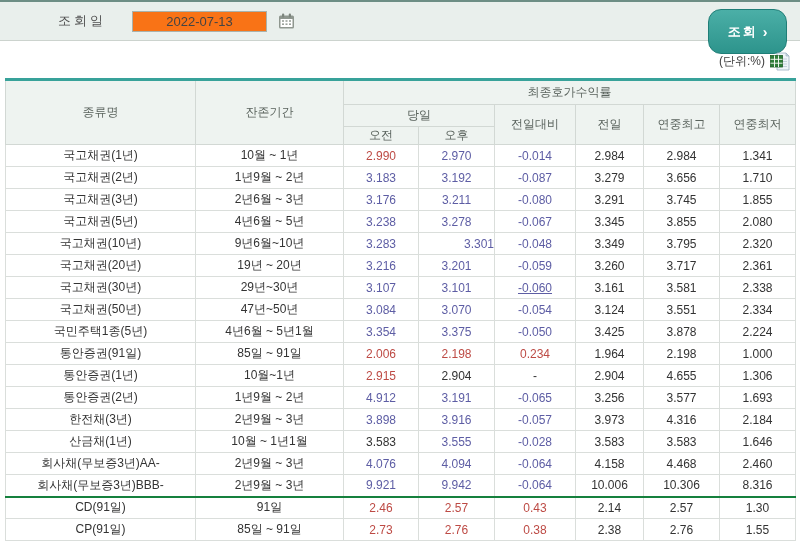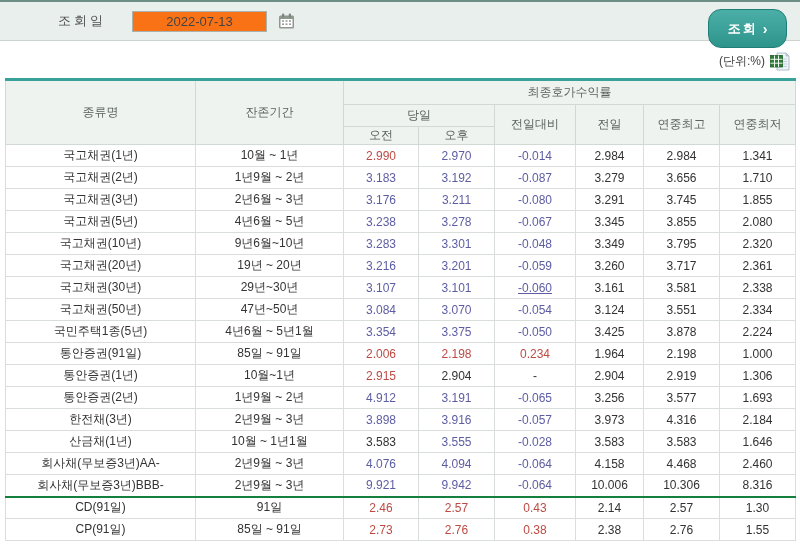--- a/index.html
+++ b/index.html
@@ -27,21 +27,21 @@
     border: 1px solid #a9b2ac; background: #f97316;
     text-align: center; font-size: 13px; color: #444;
     font-family: "Liberation Sans", sans-serif;
   }
   .cal-btn {
     margin-left: 10px; width: 18px; height: 17px; padding: 0;
     background: transparent; border: none; cursor: pointer; line-height: 0;
   }
   .search-btn {
     position: absolute; right: 13px; top: 7px;
-    width: 79px; height: 39px; border-radius: 13px;
+    width: 79px; height: 45px; border-radius: 13px;
     background: linear-gradient(#4bafa7, #2d948c);
     border: 1px solid #1f7e77;
     color: #fff; font-weight: bold; font-size: 13px;
     letter-spacing: 2px; cursor: pointer;
     display: flex; align-items: center; justify-content: center; gap: 5px;
     font-family: Liberation Sans, sans-serif;
   }
   .search-btn .chev { font-size: 14px; font-weight: bold; letter-spacing: 0; }
 
   
@@ -194,21 +194,21 @@
           <td style="color: rgb(93, 93, 164);">3.278</td>
           <td style="color: rgb(93, 93, 164);">-0.067</td>
           <td class="gray">3.345</td>
           <td class="gray">3.855</td>
           <td class="gray">2.080</td>
         </tr>
         <tr>
           <td class="name">국고채권(10년)</td>
           <td class="mat">9년6월~10년</td>
           <td style="color: rgb(93, 93, 164);">3.283</td>
-          <td style="color: rgb(93, 93, 164);">3.301</td>
+          <td style="color: rgb(93, 93, 164); text-align: right;">3.301</td>
           <td style="color: rgb(93, 93, 164);">-0.048</td>
           <td class="gray">3.349</td>
           <td class="gray">3.795</td>
           <td class="gray">2.320</td>
         </tr>
         <tr>
           <td class="name">국고채권(20년)</td>
           <td class="mat">19년 ~ 20년</td>
           <td style="color: rgb(93, 93, 164);">3.216</td>
           <td style="color: rgb(93, 93, 164);">3.201</td>
@@ -257,21 +257,21 @@
           <td class="gray">2.198</td>
           <td class="gray">1.000</td>
         </tr>
         <tr>
           <td class="name">통안증권(1년)</td>
           <td class="mat">10월~1년</td>
           <td style="color: rgb(189, 74, 68);">2.915</td>
           <td style="color: rgb(51, 51, 51);">2.904</td>
           <td style="color: rgb(51, 51, 51);">-</td>
           <td class="gray">2.904</td>
-          <td class="gray">2.919</td>
+          <td class="gray">4.655</td>
           <td class="gray">1.306</td>
         </tr>
         <tr>
           <td class="name">통안증권(2년)</td>
           <td class="mat">1년9월 ~ 2년</td>
           <td style="color: rgb(93, 93, 164);">4.912</td>
           <td style="color: rgb(93, 93, 164);">3.191</td>
           <td style="color: rgb(93, 93, 164);">-0.065</td>
           <td class="gray">3.256</td>
           <td class="gray">3.577</td>

